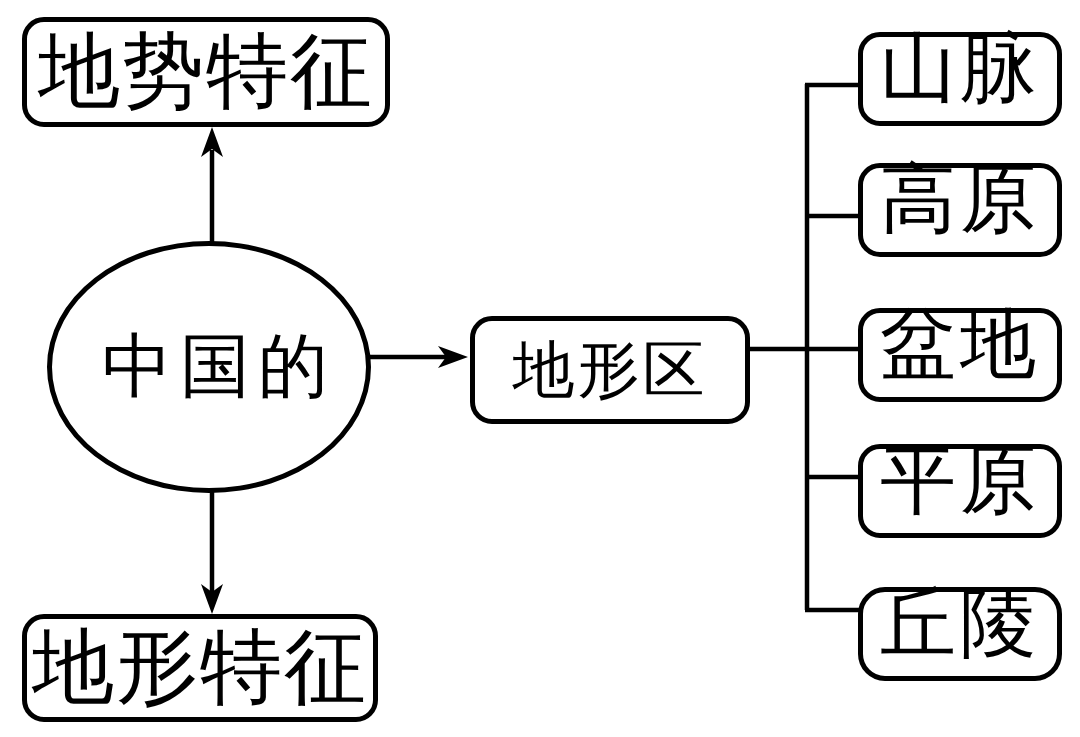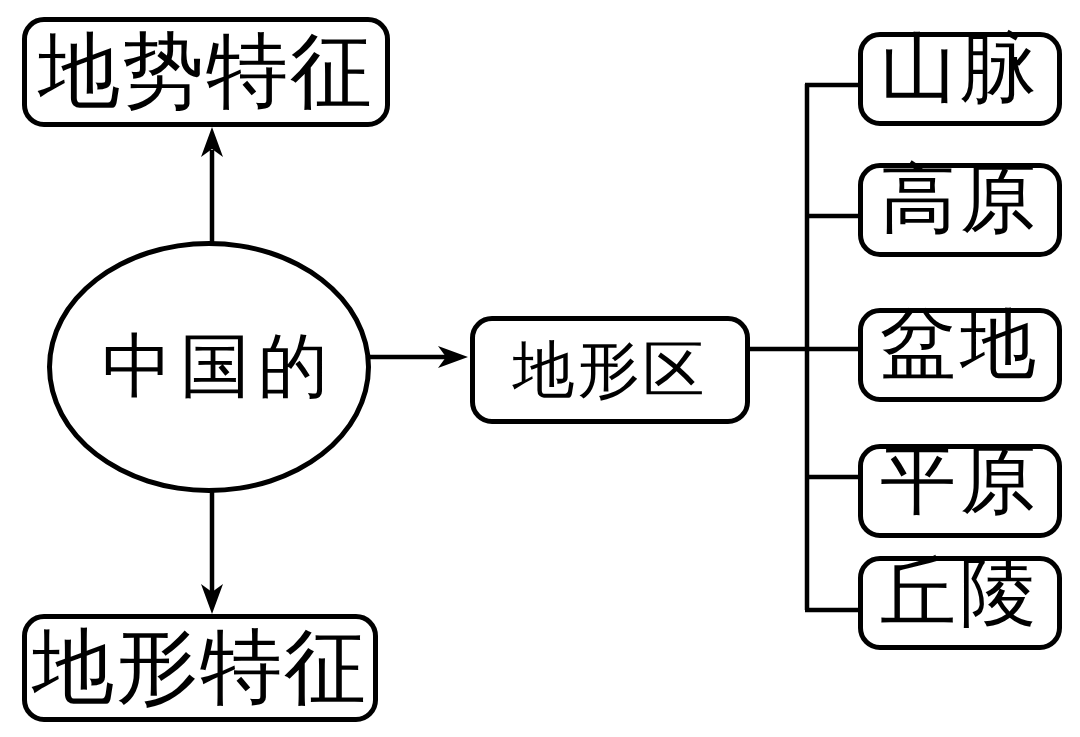--- a/index.html
+++ b/index.html
@@ -45,21 +45,21 @@
     padding-left: 50px;
     font-size: 70px;
     letter-spacing: 8px;
     line-height: 100px;
   }
   .node-right { left: 858px; width: 204px; height: 94px; font-size: 76px; letter-spacing: 4px; align-items: flex-end; }
   .node-right-0 { top: 32px; }
   .node-right-1 { top: 163px; font-family: Liberation Mono, monospace; }
   .node-right-2 { top: 308px; }
   .node-right-3 { top: 424px; margin-top: 20px; }
-  .node-right-4 { top: 556px; }
+  .node-right-4 { top: 587px; border-radius: 27px; }
 </style>
 </head>
 <body>
 
 <div class="canvas">
 
   <svg class="wires" viewBox="0 0 1080 737" xmlns="http://www.w3.org/2000/svg">
 
     <line x1="212" y1="243" x2="212" y2="150"></line>
     <path d="M212,127 L201,157 L212,149 L223,157 Z"></path>

